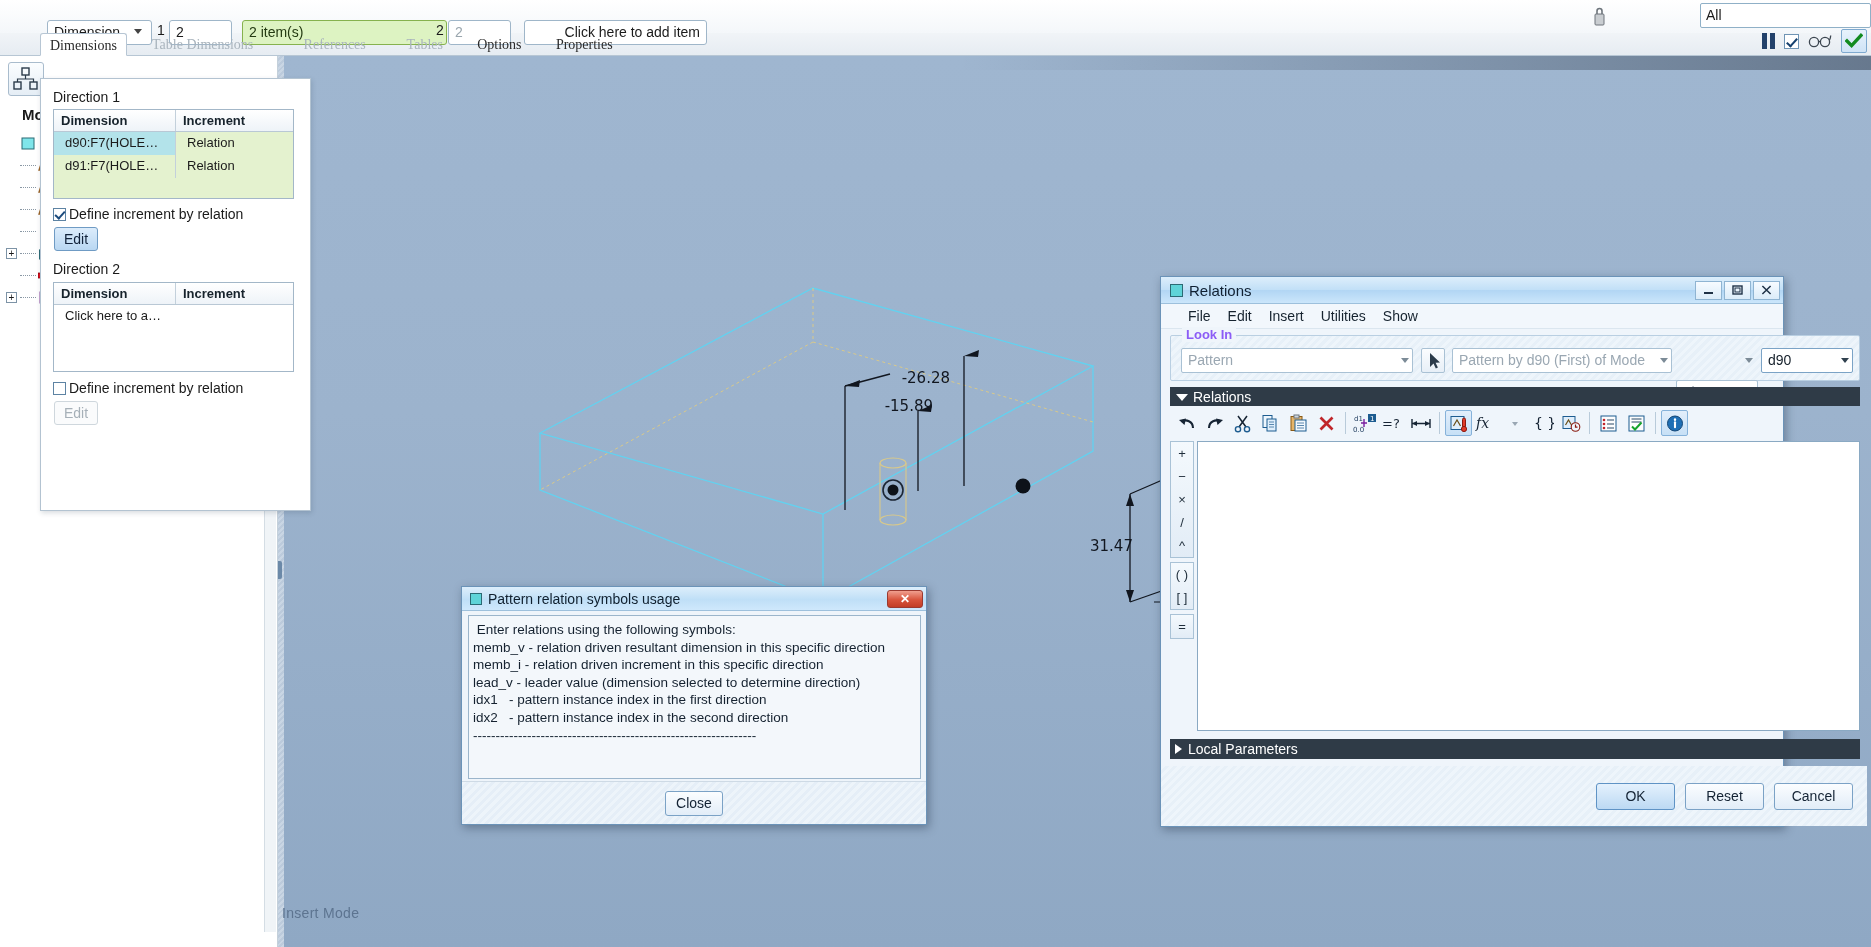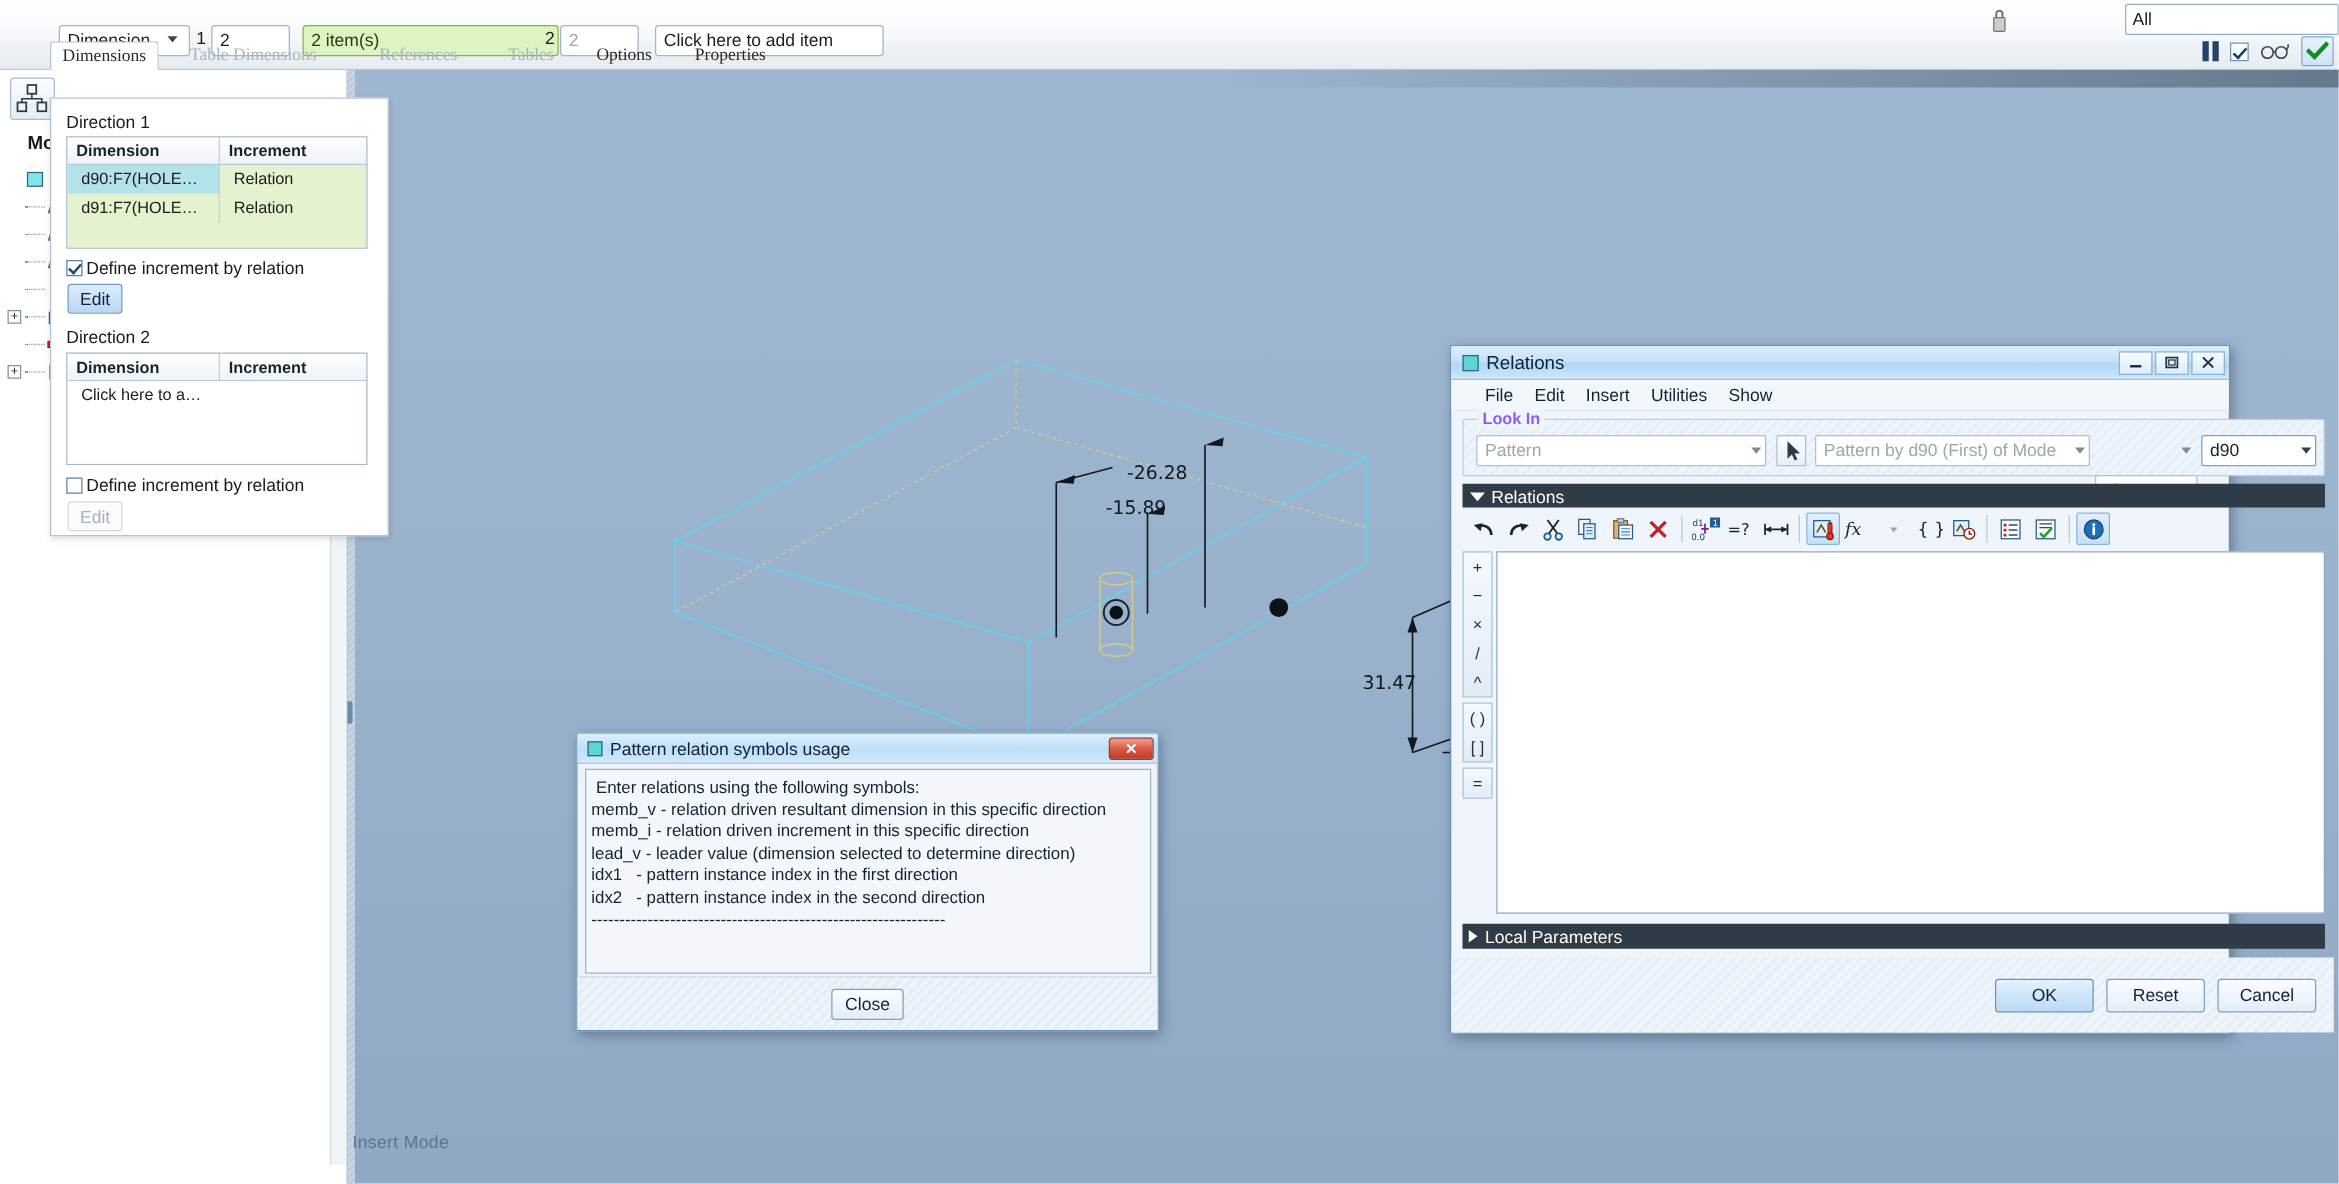--- a/index.html
+++ b/index.html
@@ -37,21 +37,21 @@
     border-right: 4px solid transparent; border-top: 5px solid #444;
   }
   #lbl-1 { position: absolute; left: 157px; top: 22px; font-size: 14px; }
   #dir1-count { left: 169px; top: 20px; width: 63px; }
   #dir1-items {
     left: 242px; top: 20px; width: 205px;
     background: #ddf3c2; border: 1px solid #86b24e; color: #243a12;
   }
   #lbl-2 { position: absolute; left: 436px; top: 22px; font-size: 14px; }
   #dir2-count { left: 448px; top: 20px; width: 63px; color: #9aa6ae; }
-  #dir2-add { left: 524px; top: 20px; width: 183px; text-align: left; }
+  #dir2-add { left: 524px; top: 20px; width: 183px; text-align: right; }
 
   #lock-icon-box {
     position: absolute; left: 1584px; top: 2px; width: 30px; height: 28px;
   }
   #search-all {
     position: absolute; left: 1700px; top: 3px; width: 171px; height: 25px;
     border: 1px solid #8fb0c7; border-radius: 2px; background: #fff;
     font-size: 14px; line-height: 23px; padding: 0 5px;
   }
   #top-right-ctrls {
@@ -120,21 +120,21 @@
     flex: 0 0 auto;
   }
   .ic { width: 17px; height: 15px; margin-right: 4px; flex: 0 0 auto; }
   #tree-scroll {
     position: absolute; left: 264px; top: 76px; width: 12px; height: 800px;
     background: #f0f4f7; border-left: 1px solid #d4dde4;
   }
 
   
   #dims-panel {
-    position: absolute; left: 40px; top: 78px; width: 271px; height: 351px;
+    position: absolute; left: 40px; top: 78px; width: 271px; height: 433px;
     background: #ffffff; border: 1px solid #b3c3d1;
     box-shadow: 1px 2px 5px rgba(40,60,80,.18);
     z-index: 40;
   }
   .grp-label {
     position: absolute; font-size: 14px; color: #1a1a1a;
   }
   .dim-table {
     position: absolute; border: 1px solid #a3b7c8; background: #fff;
     overflow: hidden;

